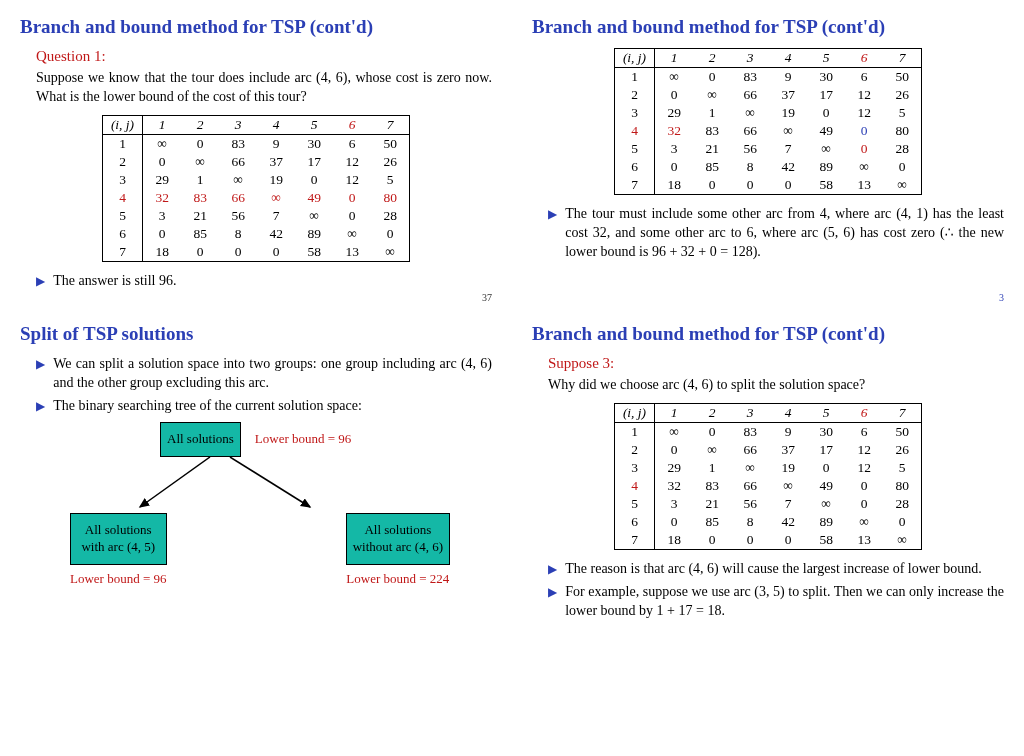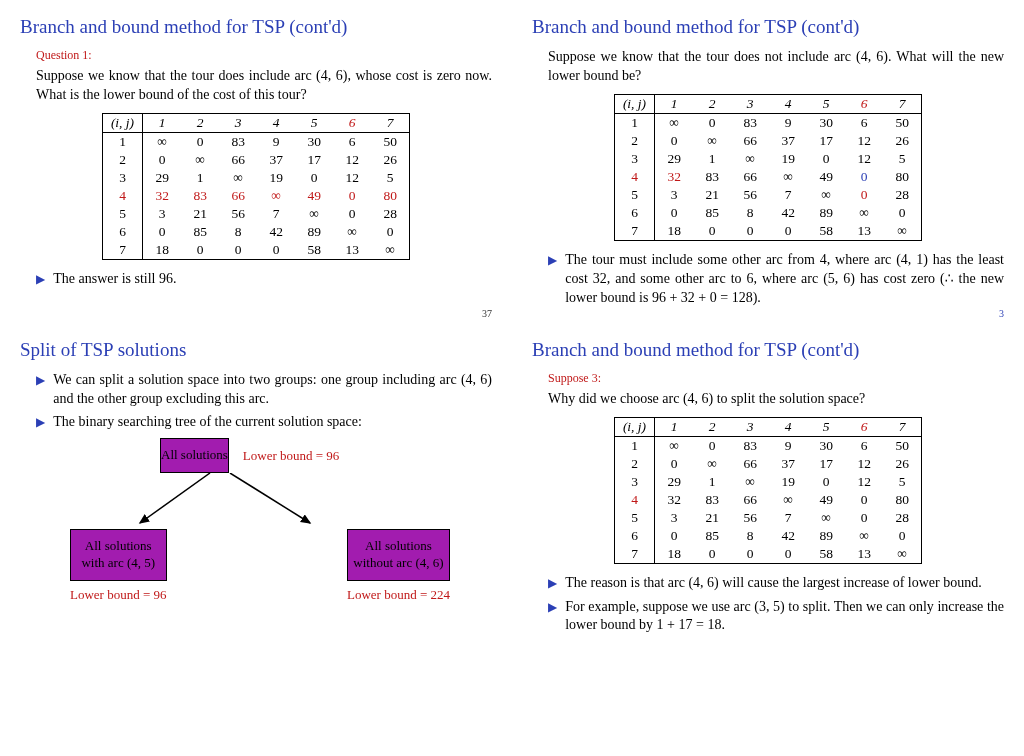--- a/index.html
+++ b/index.html
@@ -18,26 +18,26 @@
     width: 1024px;
   }
   .slide {
     padding: 12px 20px 12px 20px;
     position: relative;
     box-sizing: border-box;
   }
   .slide-title {
     color: #2b3fb5;
     font-size: 19px;
-    font-weight: normal;
+    font-weight: bold;
     margin: 4px 0 10px 0;
   }
   .question {
     color: #c01818;
-    font-size: 12px;
+    font-size: 15px;
     margin: 0 0 4px 16px;
   }
   .body-text {
     margin: 0 0 8px 16px;
     line-height: 1.35;
     text-align: justify;
   }
   .bullet {
     display: flex;
     margin: 4px 0 4px 16px;
@@ -93,25 +93,25 @@
     position: relative;
   }
   .tree-root {
     display: flex;
     align-items: center;
     gap: 14px;
     margin-left: 90px;
   }
   .tree-box {
     border: 1px solid #000;
-    padding: 8px 0;
+    padding: 8px 6px;
     text-align: center;
     font-size: 13px;
     line-height: 1.3;
-    background: #a21caf;
+    background: #14b8a6;
   }
   .tree-children {
     display: flex;
     justify-content: space-between;
     margin-top: 6px;
     gap: 30px;
   }
   .tree-child {
     text-align: center;
   }
@@ -235,21 +235,20 @@
 
     <div class="bullet">
       <span class="marker">▶</span>
       <span class="bt">The answer is still 96.</span>
     </div>
     <div class="pagenum right">37</div>
   </div>
 
   <div class="slide">
     <div class="slide-title">Branch and bound method for TSP (cont'd)</div>
-    <div class="body-text">Suppose we know that the tour does not include arc (4, 6). What will the new lower bound be?</div>
 
     <table class="cost">
       <thead>
         <tr>
           <th>(i, j)</th>
           <th>1</th>
           <th>2</th>
           <th>3</th>
           <th>4</th>
           <th>5</th>

